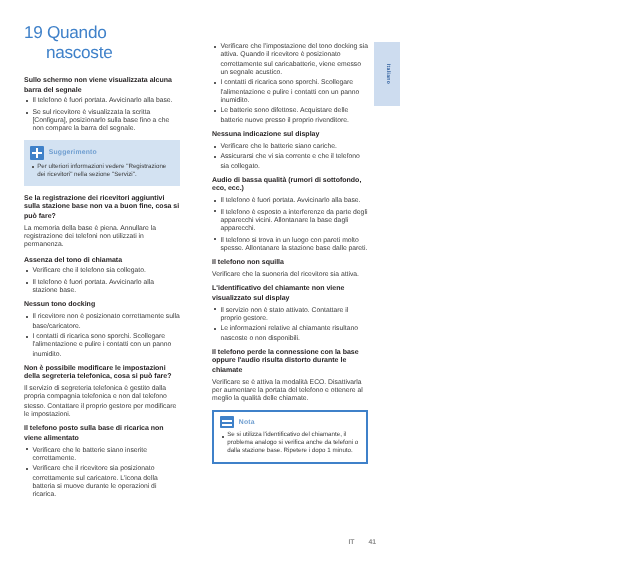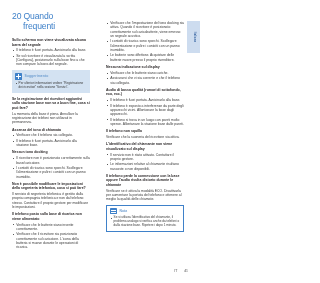--- a/index.html
+++ b/index.html
@@ -215,24 +215,24 @@
 <div class="page">
 
   <div class="lang-tab">
     <span class="lang-tab-label">Italiano</span>
   </div>
 
   <div class="col col-left">
 
     <div class="title-block">
       <div class="title-line">
-        <span>20</span>
+        <span>19</span>
         <span>Quando</span>
       </div>
-      <div class="title-line indent">frequenti</div>
+      <div class="title-line indent">nascoste</div>
     </div>
 
     <div class="h-bold">Sullo schermo non viene visualizzata alcuna barra del segnale</div>
     <ul class="bullets">
       <li>Il telefono è fuori portata. Avvicinarlo alla base.</li>
       <li>Se sul ricevitore è visualizzata la scritta [Configura], posizionarlo sulla base fino a che non compare la barra del segnale.</li>
     </ul>
 
     <div class="tip-box">
       <div class="callout-head">

